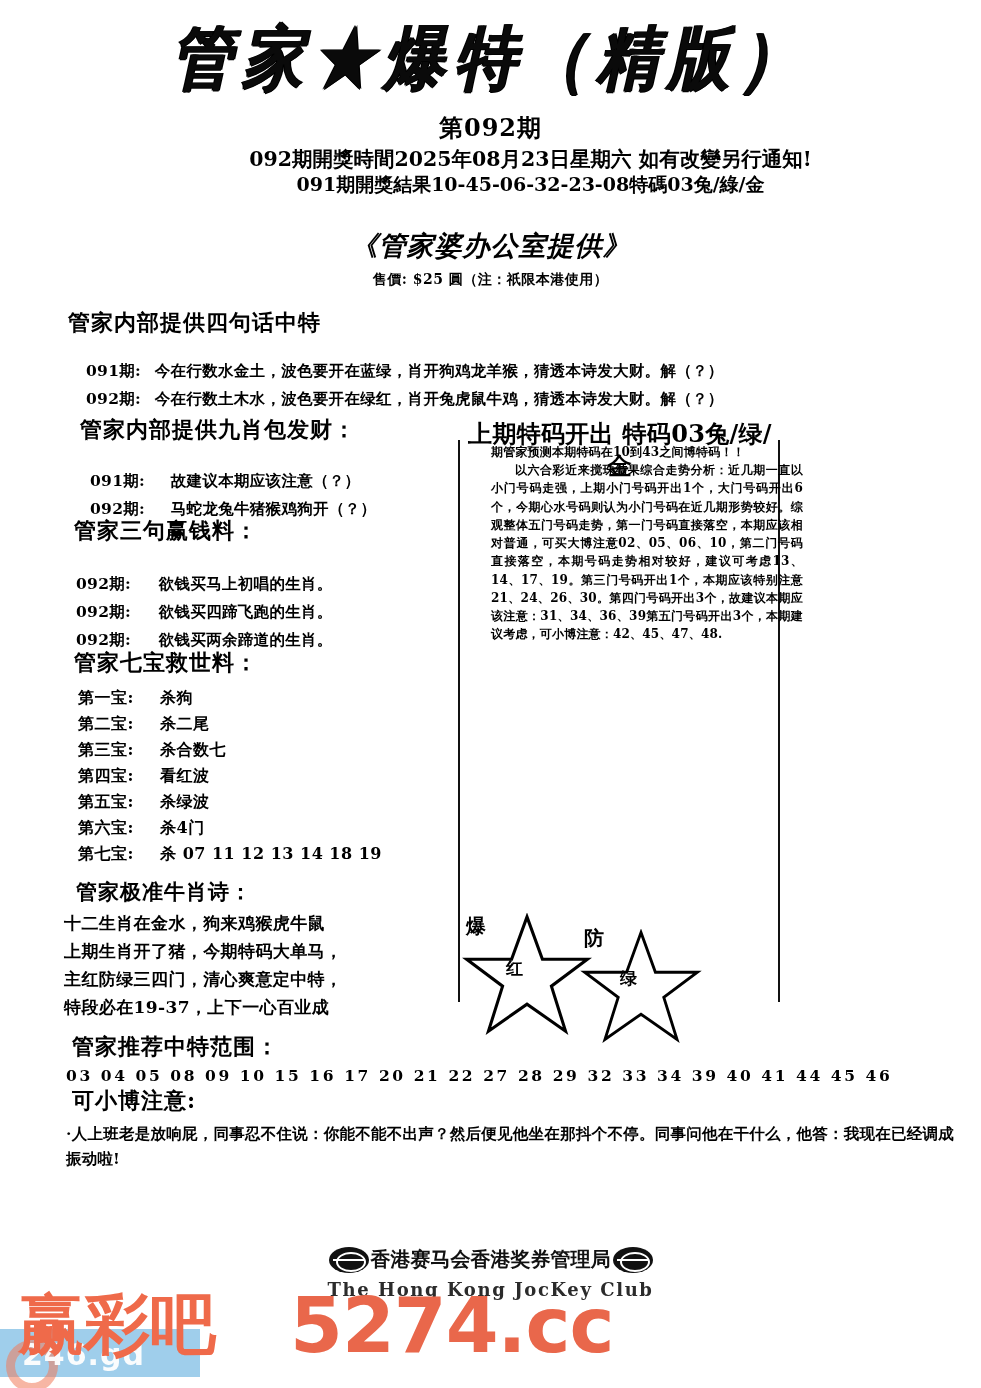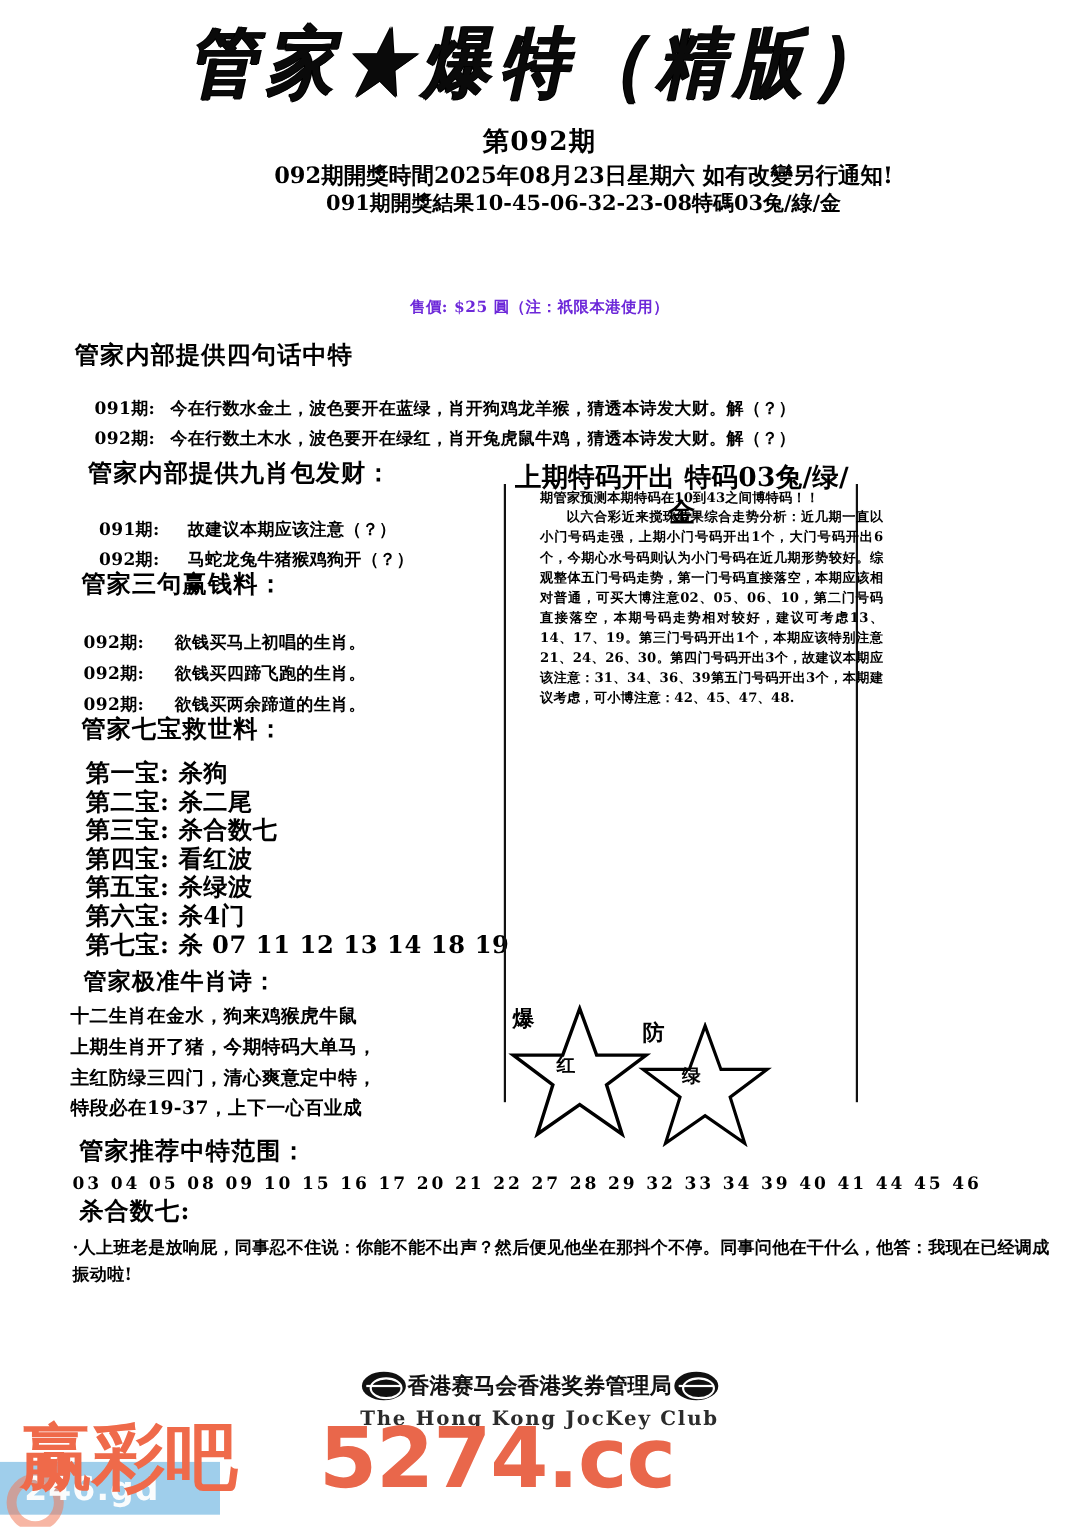--- a/index.html
+++ b/index.html
@@ -75,21 +75,21 @@
   }
   .price {
     position: absolute;
     left: 0; top: 271px;
     width: 981px;
     text-align: center;
     font-family: "DejaVu Serif", "Liberation Serif", serif;
     font-size: 14px;
     font-weight: 700;
     letter-spacing: 0.5px;
-    color: #6d28d9;
+    color: #000000;
   }
 
   
   .sec-head {
     position: absolute;
     font-family: "DejaVu Serif", "Liberation Serif", serif;
     font-size: 22px;
     font-weight: 900;
     letter-spacing: 1px;
     white-space: nowrap;
@@ -113,21 +113,21 @@
     font-family: "DejaVu Serif", "Liberation Serif", serif;
     font-size: 17px;
     font-weight: 700;
     white-space: nowrap;
     letter-spacing: 0.4px;
   }
 
   .bao-row {
     position: absolute;
     font-family: "DejaVu Serif", "Liberation Serif", serif;
-    font-size: 22px;
+    font-size: 16px;
     font-weight: 700;
     white-space: nowrap;
     letter-spacing: 0.5px;
   }
   .bao-row .bao-lbl { display: inline-block; width: 76px; }
 
   .range-nums {
     position: absolute;
     left: 66px; top: 1066px;
     width: 700px;
@@ -309,20 +309,21 @@
 <body>
 
 <div class="page">
 
   <div class="masthead">
     <div class="masthead-title">管家★爆特（精版）</div>
   </div>
   <div class="issue-line">第092期</div>
   <div class="draw-line draw-time">092期開獎時間2025年08月23日星期六 如有改變另行通知!</div>
   <div class="draw-line draw-result">091期開獎結果10-45-06-32-23-08特碼03兔/綠/金</div>
+  <div class="office">《管家婆办公室提供》</div>
   <div class="price">售價: $25 圓（注：祇限本港使用）</div>
 
   <div class="sec-head" style="left:68px; top:308px;">管家内部提供四句话中特</div>
   <div class="row" style="left:86px; top:345px;">
     <span class="lbl">091期:</span>
     <span class="val" style="margin-left:8px">今在行数水金土，波色要开在蓝绿，肖开狗鸡龙羊猴，猜透本诗发大财。解（？）</span>
   </div>
   <div class="row" style="left:86px; top:373px;">
     <span class="lbl">092期:</span>
     <span class="val" style="margin-left:8px">今在行数土木水，波色要开在绿红，肖开兔虎鼠牛鸡，猜透本诗发大财。解（？）</span>
@@ -384,21 +385,21 @@
 
   <div class="sec-head" style="left:76px; top:878px; font-size:21px;">管家极准牛肖诗：</div>
   <div class="poem-line" style="left:64px; top:912px;">十二生肖在金水，狗来鸡猴虎牛鼠</div>
   <div class="poem-line" style="left:64px; top:940px;">上期生肖开了猪，今期特码大单马，</div>
   <div class="poem-line" style="left:64px; top:968px;">主红防绿三四门，清心爽意定中特，</div>
   <div class="poem-line" style="left:64px; top:996px;">特段必在19-37，上下一心百业成</div>
 
   <div class="sec-head" style="left:72px; top:1032px;">管家推荐中特范围：</div>
   <div class="range-nums">03 04 05 08 09 10 15 16 17 20 21 22 27 28 29 32 33 34 39 40 41 44 45 46</div>
 
-  <div class="sec-head" style="left:72px; top:1086px;">杀合数七:</div>
+  <div class="sec-head" style="left:72px; top:1086px;">可小博注意:</div>
   <div class="humor-body">·人上班老是放响屁，同事忍不住说：你能不能不出声？然后便见他坐在那抖个不停。同事问他在干什么，他答：我现在已经调成振动啦!</div>
 
   <div class="analysis-box"></div>
   <div class="analysis-top">上期特码开出 特码03兔/绿/金</div>
   <div class="analysis-text">
     <p>期管家预测本期特码在10到43之间博特码！！</p>
     <p class="indent">以六合彩近来搅珠结果综合走势分析：近几期一直以小门号码走强，上期小门号码开出1个，大门号码开出6个，今期心水号码则认为小门号码在近几期形势较好。综观整体五门号码走势，第一门号码直接落空，本期应该相对普通，可买大博注意02、05、06、10，第二门号码直接落空，本期号码走势相对较好，建议可考虑13、14、17、19。第三门号码开出1个，本期应该特别注意21、24、26、30。第四门号码开出3个，故建议本期应该注意：31、34、36、39第五门号码开出3个，本期建议考虑，可小博注意：42、45、47、48.</p>
   </div>
 
   <div class="stars-area">

